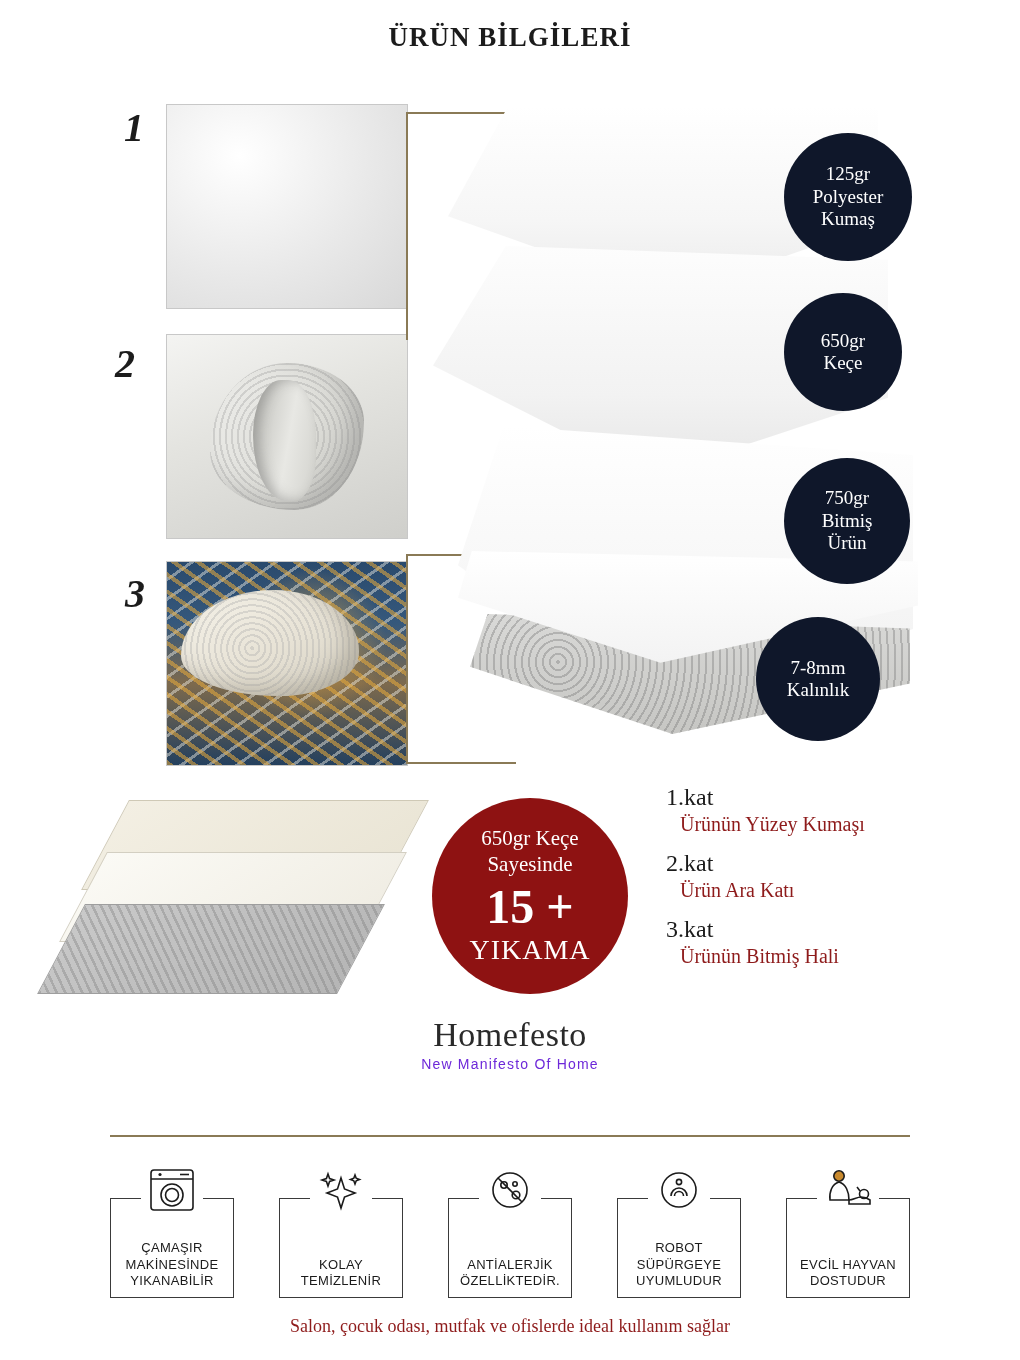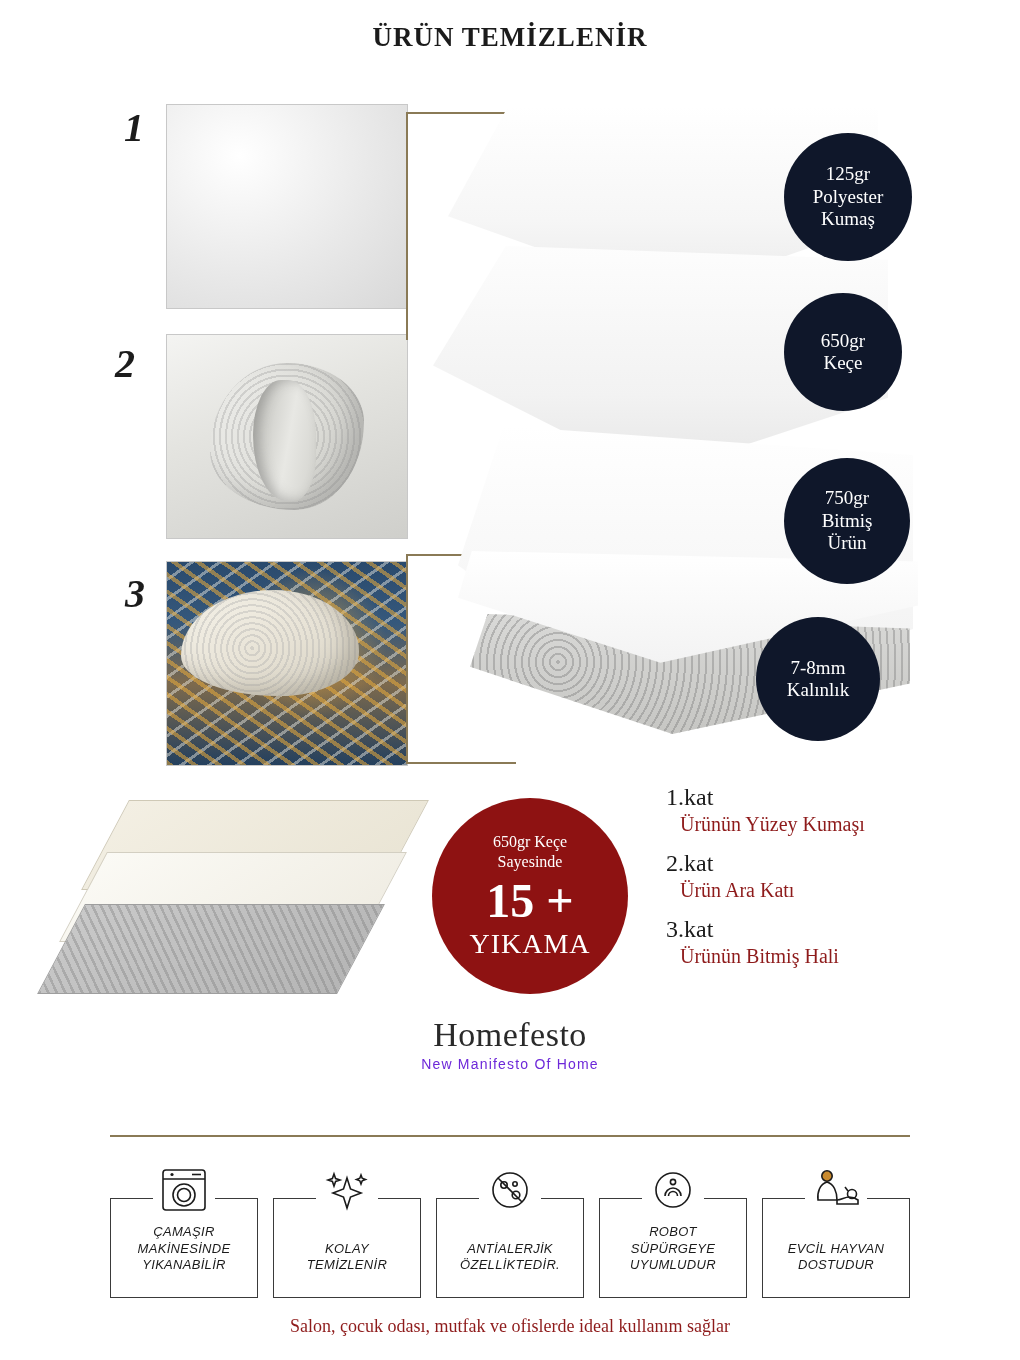--- a/index.html
+++ b/index.html
@@ -199,21 +199,21 @@
     left: 432px; top: 798px;
     width: 196px; height: 196px;
     border-radius: 50%;
     background: #8e1212;
     color: #fff;
     display: flex; flex-direction: column;
     align-items: center; justify-content: center;
     text-align: center;
     font-family: "Liberation Serif", serif;
   }
-  .washbubble .w-top { font-size: 16px; line-height: 1.2; font-family: Liberation Serif, serif; }
+  .washbubble .w-top { font-size: 21px; line-height: 1.2; font-family: Liberation Serif, serif; }
   .washbubble .w-num { font-size: 48px; font-weight: bold; margin-top: 2px; }
   .washbubble .w-bot { font-size: 28px; letter-spacing: 1px; }
 
   
   .katlist { position: absolute; left: 666px; top: 784px; width: 330px; }
   .kat-h {
     font-size: 24px; color: #1b1b1b; margin: 0 0 2px 0;
     font-family: "Liberation Serif", serif;
   }
   .kat-s {
@@ -241,28 +241,27 @@
     background: #8a7a56;
   }
 
   
   .features {
     position: absolute; left: 110px; top: 1160px;
     width: 800px; height: 140px;
     display: flex; justify-content: space-between;
   }
   .feat {
-    width: 148px; height: 100px;
+    width: 124px; height: 100px;
     border: 1px solid #3a3a3a;
     position: relative;
     display: flex; flex-direction: column;
     align-items: center; justify-content: flex-end;
-    padding-bottom: 24px;
+    padding-bottom: 8px;
     margin-top: 38px;
-    font-style: italic;
   }
   .feat .ficon {
     position: absolute; top: -38px; left: 50%;
     transform: translateX(-50%);
     width: 62px; height: 58px;
     background: #fff;
     display: flex; align-items: center; justify-content: center;
   }
   .feat .flabel {
     font-size: 13px; line-height: 1.25; text-align: center;
@@ -275,21 +274,21 @@
     text-align: center;
     font-size: 18px; color: #8e1b1b;
     font-family: "Liberation Serif", serif;
   }
 </style>
 </head>
 <body>
 
 <div class="page">
 
-  <div class="title">ÜRÜN TEMİZLENİR</div>
+  <div class="title">ÜRÜN BİLGİLERİ</div>
 
   <div class="num num1">1</div>
   <div class="num num2">2</div>
   <div class="num num3">3</div>
 
   <div class="thumb thumb1"></div>
   <div class="thumb thumb2">
     <div class="fold"></div>
     <div class="curl"></div>
   </div>

